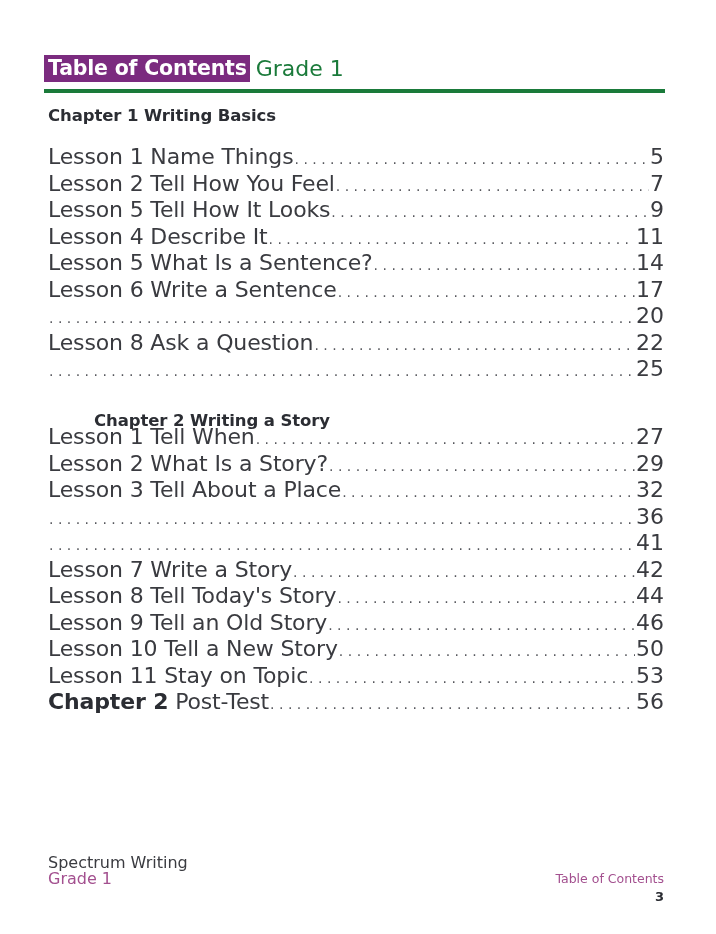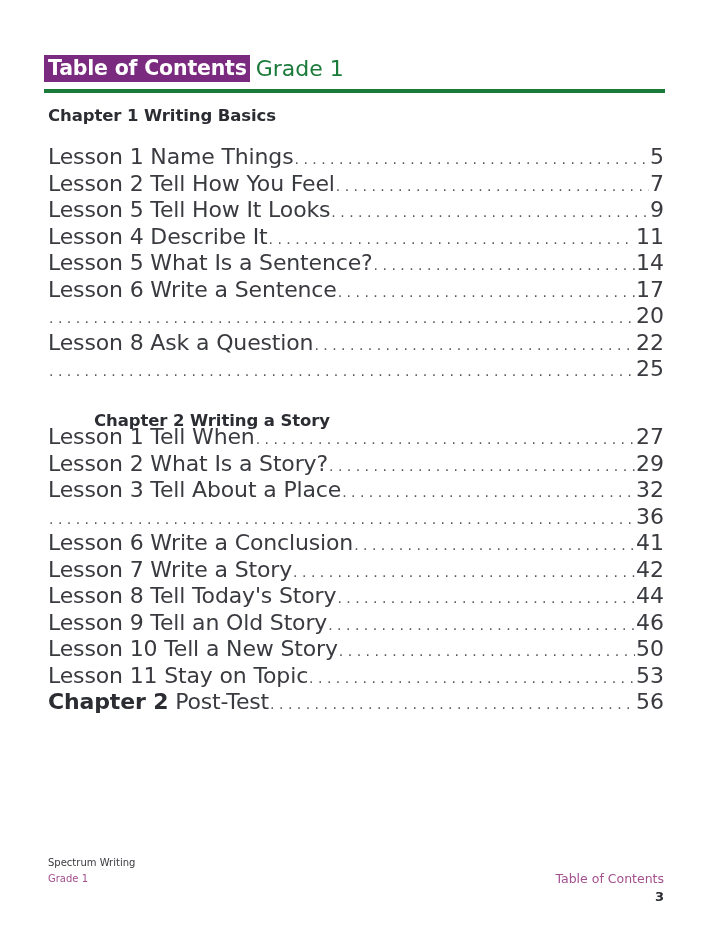--- a/index.html
+++ b/index.html
@@ -91,21 +91,21 @@
     }
     .toc-page {
       flex: 0 0 auto;
       text-align: right;
       min-width: 10px;
     }
     .footer-left {
       position: absolute;
       left: 48px;
       top: 855px;
-      font-size: 10px;
+      font-size: 16px;
       line-height: 16px;
     }
     .footer-series { color: #3a3b40; }
     .footer-grade { color: #a3508f; }
     .footer-right {
       position: absolute;
       right: 52px;
       top: 871px;
       text-align: right;
       font-size: 12.5px;
@@ -192,21 +192,20 @@
   <div class="toc-row">
       <span class="toc-label"><b></b><span>Lesson 3 Tell About a Place</span></span>
       <span class="toc-leader"></span>
       <span class="toc-page">32</span>
     </div>
   <div class="toc-row">
       <span class="toc-leader"></span>
       <span class="toc-page">36</span>
     </div>
   <div class="toc-row">
-      <span class="toc-label"><b></b><span>Lesson 6 Write a Conclusion</span></span>
       <span class="toc-leader"></span>
       <span class="toc-page">41</span>
     </div>
   <div class="toc-row">
       <span class="toc-label"><b></b><span>Lesson 7 Write a Story</span></span>
       <span class="toc-leader"></span>
       <span class="toc-page">42</span>
     </div>
   <div class="toc-row">
       <span class="toc-label"><b></b><span>Lesson 8 Tell Today's Story</span></span>

